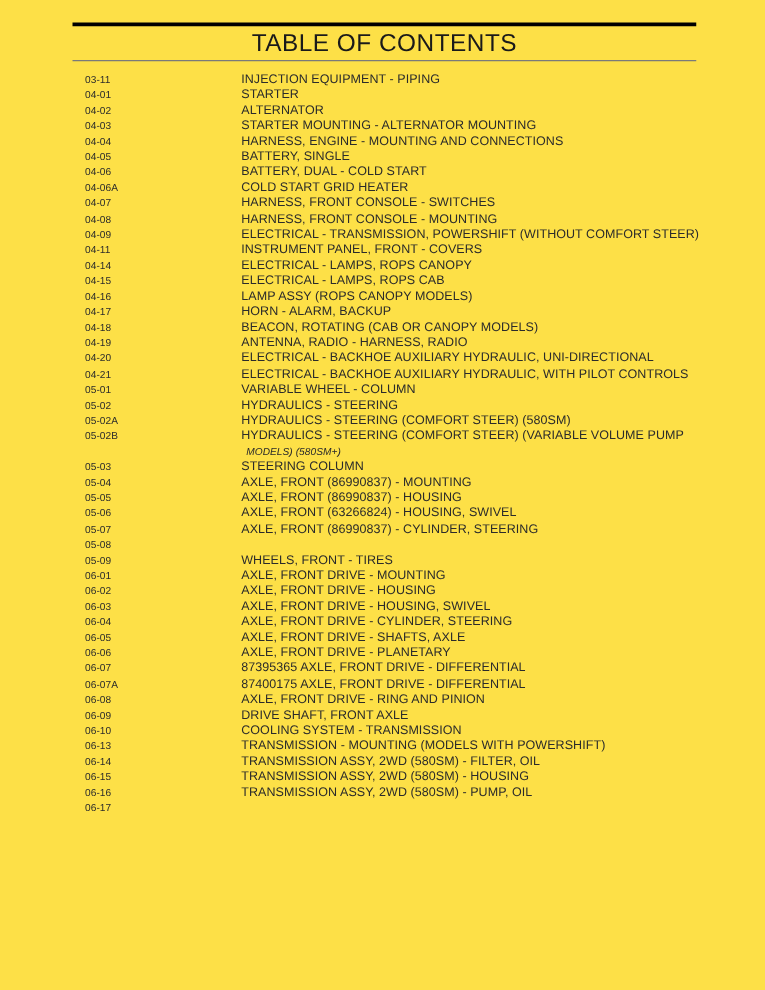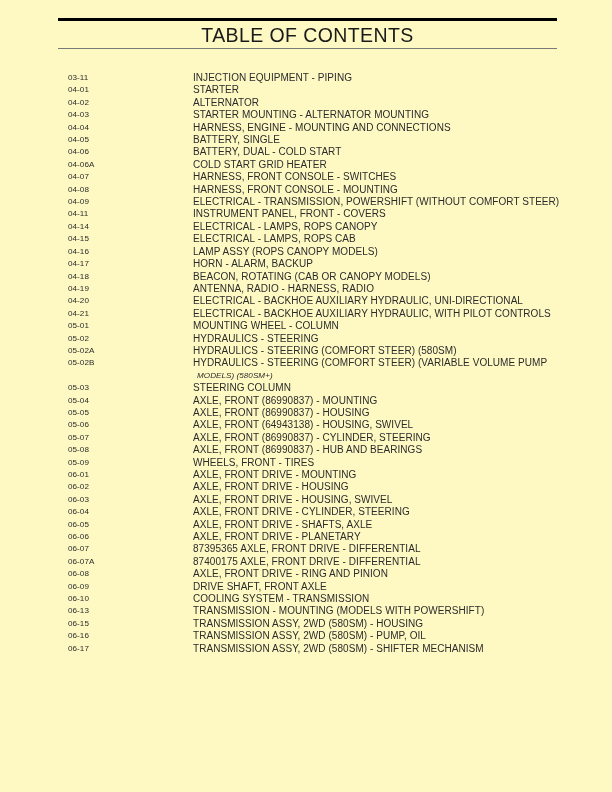--- a/index.html
+++ b/index.html
@@ -16,21 +16,21 @@
     color: #000000;
     overflow: hidden;
   }
 
   .page {
     position: absolute;
     left: 0;
     top: 0;
     width: 612px;
     height: 792px;
-    background: #fef9c3;
+    background: #fde047;
   }
 
   
   .header {
     position: absolute;
     left: 58px;
     top: 18px;
     width: 499px;
   }
 
@@ -59,21 +59,21 @@
     height: 1px;
     background: #7a7a7a;
     font-size: 0;
     line-height: 0;
   }
 
   
   .toc {
     position: absolute;
     left: 58px;
-    top: 72px;
+    top: 58px;
     width: 500px;
   }
 
   .toc-row {
     display: block;
     position: relative;
     height: 12.42px;
     white-space: nowrap;
   }
 
@@ -195,21 +195,21 @@
       <div class="toc-row">
         <span class="toc-code">04-20</span>
         <span class="toc-desc">ELECTRICAL - BACKHOE AUXILIARY HYDRAULIC, UNI-DIRECTIONAL</span>
       </div>
       <div class="toc-row">
         <span class="toc-code">04-21</span>
         <span class="toc-desc">ELECTRICAL - BACKHOE AUXILIARY HYDRAULIC, WITH PILOT CONTROLS</span>
       </div>
       <div class="toc-row">
         <span class="toc-code">05-01</span>
-        <span class="toc-desc">MOUNTING WHEEL - COLUMN</span>
+        <span class="toc-desc">VARIABLE WHEEL - COLUMN</span>
       </div>
       <div class="toc-row">
         <span class="toc-code">05-02</span>
         <span class="toc-desc">HYDRAULICS - STEERING</span>
       </div>
       <div class="toc-row">
         <span class="toc-code">05-02A</span>
         <span class="toc-desc">HYDRAULICS - STEERING (COMFORT STEER) (580SM)</span>
       </div>
       <div class="toc-row">
@@ -226,29 +226,28 @@
       <div class="toc-row">
         <span class="toc-code">05-04</span>
         <span class="toc-desc">AXLE, FRONT (86990837) - MOUNTING</span>
       </div>
       <div class="toc-row">
         <span class="toc-code">05-05</span>
         <span class="toc-desc">AXLE, FRONT (86990837) -  HOUSING</span>
       </div>
       <div class="toc-row">
         <span class="toc-code">05-06</span>
-        <span class="toc-desc">AXLE, FRONT (64943138) -  HOUSING, SWIVEL</span>
+        <span class="toc-desc">AXLE, FRONT (63266824) -  HOUSING, SWIVEL</span>
       </div>
       <div class="toc-row">
         <span class="toc-code">05-07</span>
         <span class="toc-desc">AXLE, FRONT (86990837) - CYLINDER, STEERING</span>
       </div>
       <div class="toc-row">
         <span class="toc-code">05-08</span>
-        <span class="toc-desc">AXLE, FRONT (86990837) - HUB AND BEARINGS</span>
       </div>
       <div class="toc-row">
         <span class="toc-code">05-09</span>
         <span class="toc-desc">WHEELS, FRONT - TIRES</span>
       </div>
       <div class="toc-row">
         <span class="toc-code">06-01</span>
         <span class="toc-desc">AXLE, FRONT DRIVE - MOUNTING</span>
       </div>
       <div class="toc-row">
@@ -289,26 +288,29 @@
       </div>
       <div class="toc-row">
         <span class="toc-code">06-10</span>
         <span class="toc-desc">COOLING SYSTEM - TRANSMISSION</span>
       </div>
       <div class="toc-row">
         <span class="toc-code">06-13</span>
         <span class="toc-desc">TRANSMISSION - MOUNTING (MODELS WITH POWERSHIFT)</span>
       </div>
       <div class="toc-row">
+        <span class="toc-code">06-14</span>
+        <span class="toc-desc">TRANSMISSION ASSY, 2WD (580SM) - FILTER, OIL</span>
+      </div>
+      <div class="toc-row">
         <span class="toc-code">06-15</span>
         <span class="toc-desc">TRANSMISSION ASSY, 2WD (580SM) - HOUSING</span>
       </div>
       <div class="toc-row">
         <span class="toc-code">06-16</span>
         <span class="toc-desc">TRANSMISSION ASSY, 2WD (580SM) - PUMP, OIL</span>
       </div>
       <div class="toc-row">
         <span class="toc-code">06-17</span>
-        <span class="toc-desc">TRANSMISSION ASSY, 2WD (580SM) - SHIFTER MECHANISM</span>
       </div>
     </div>
 
 </div>
 
 </body></html>

